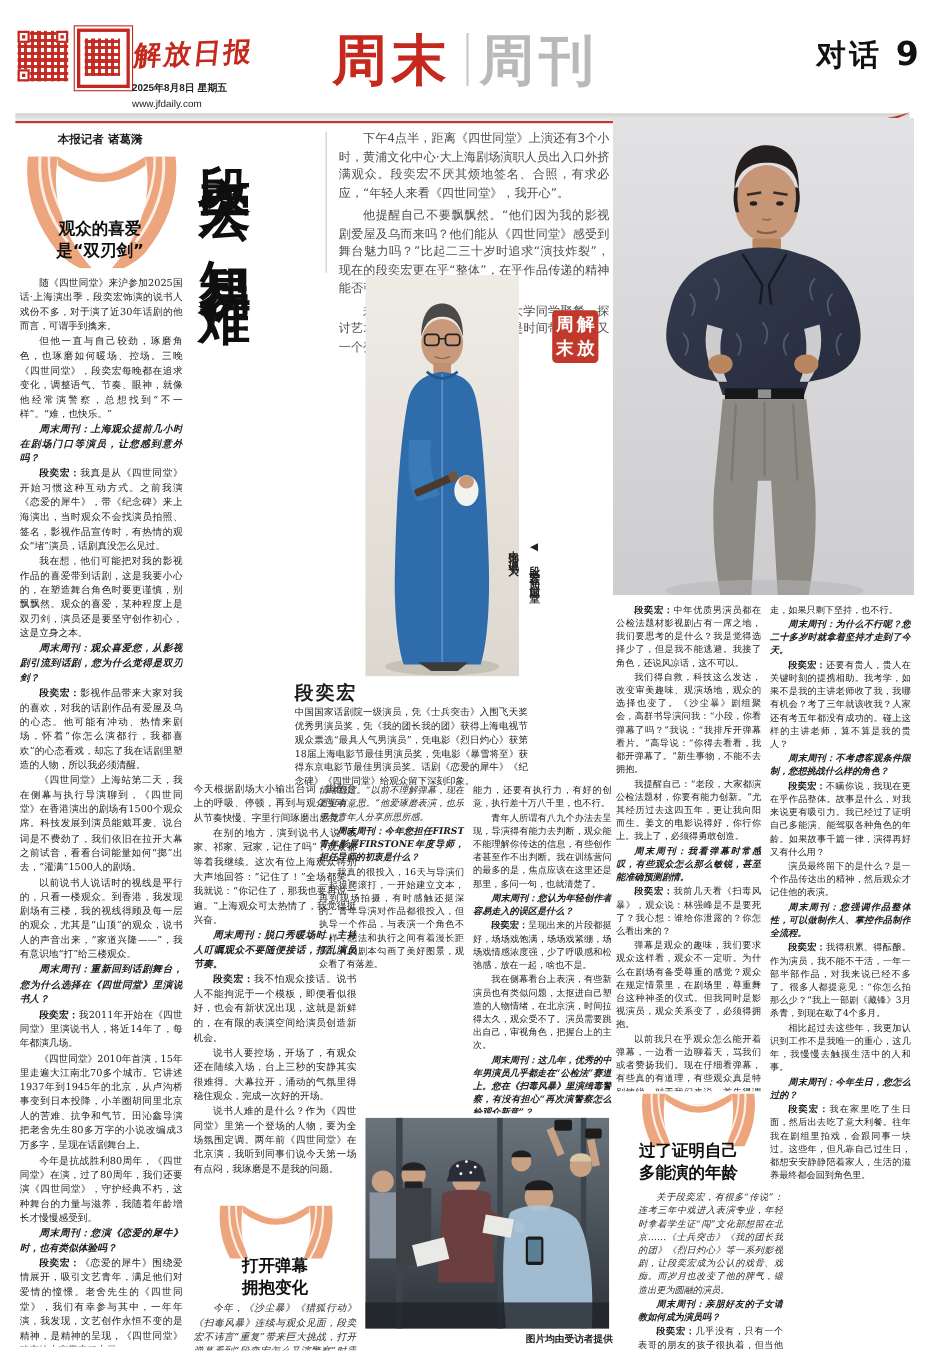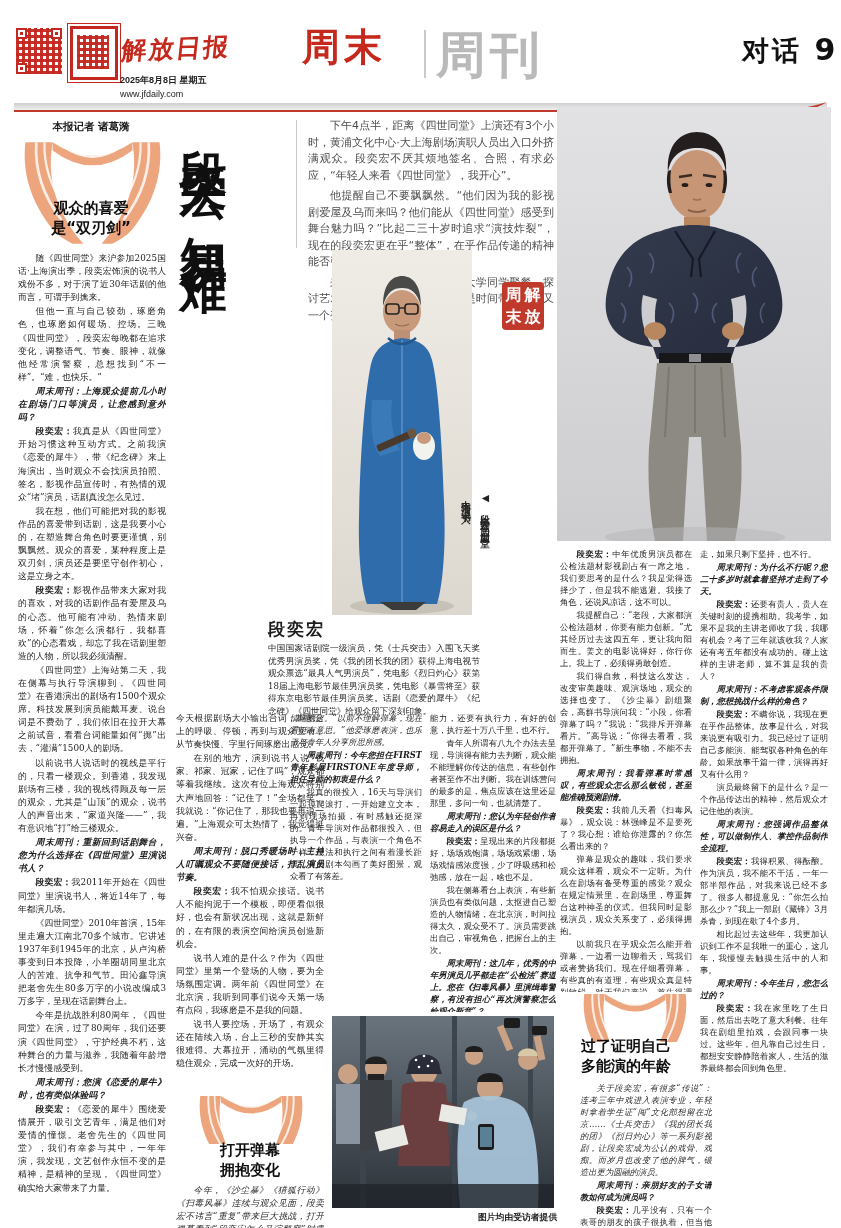--- a/index.html
+++ b/index.html
@@ -8,21 +8,21 @@
   
   .qr{position:absolute;background:
       repeating-linear-gradient(0deg,rgba(196,39,31,.95) 0 3px,transparent 3px 6px),
       repeating-linear-gradient(90deg,rgba(196,39,31,.95) 0 3px,#fff 3px 6px);}
   .qr .finder{position:absolute;width:11px;height:11px;border:2.5px solid #c4271f;background:#fff;box-sizing:border-box;}
   .qr .finder::after{content:"";position:absolute;left:1.5px;top:1.5px;width:3px;height:3px;background:#c4271f;}
   .qr2frame{position:absolute;border:3px solid #c4271f;outline:1px solid #c4271f;outline-offset:2px;background:#fff;}
   .logo-jfrb{position:absolute;color:#c5281c;font-weight:bold;font-size:25px;letter-spacing:2px;
              transform:skewX(-8deg) rotate(-2deg);font-family:"DejaVu Serif",serif;}
   .mast-small{position:absolute;font-size:9px;color:#222;font-family:"Liberation Sans",sans-serif;}
-  .zhoumo{position:absolute;font-size:38px;font-weight:bold;color:#c5281c;font-family:"DejaVu Serif",serif;letter-spacing:4px;}
+  .zhoumo{position:absolute;font-size:50px;font-weight:bold;color:#c5281c;font-family:"DejaVu Serif",serif;letter-spacing:4px;}
   .zhoukan{position:absolute;font-size:50px;font-weight:bold;color:#b9b9b9;font-family:"DejaVu Sans","Liberation Sans",sans-serif;letter-spacing:4px;}
   .mast-div{position:absolute;width:2px;background:#c9c9c9;}
   .duihua{position:absolute;font-size:27px;font-weight:bold;color:#111;font-family:"DejaVu Sans",sans-serif;letter-spacing:3px;}
   .editors{position:absolute;font-size:8.5px;color:#333;font-family:"Liberation Sans",sans-serif;margin-top:28px;}
   .rule{position:absolute;left:14px;width:813px;height:7px;background:linear-gradient(#cfcfcf,#efefef);border-bottom:2px solid #c0392b;}
   .rule .swoosh{position:absolute;right:-2px;top:-3px;}
   
   .v-headline{position:absolute;writing-mode:vertical-rl;text-orientation:upright;
       font-size:47px;font-weight:900;color:#0f0f0f;letter-spacing:10px;font-family:"DejaVu Serif",serif;line-height:1.1;}
   .v-rule{position:absolute;width:1px;background:#c8c8c8;}
@@ -114,41 +114,42 @@
     <div>观众的喜爱</div>
     <div>是“双刃剑”</div>
   </div>
 
   <div class="col" style="left:18px;top:252px;width:148px;height:972px;font-size:8.8px;line-height:13.1px;">
       <p class="pt-p">随《四世同堂》来沪参加2025国话·上海演出季，段奕宏饰演的说书人戏份不多，对于演了近30年话剧的他而言，可谓手到擒来。</p>
       <p class="pt-p">但他一直与自己较劲，琢磨角色，也琢磨如何暖场、控场。三晚《四世同堂》，段奕宏每晚都在追求变化，调整语气、节奏、眼神，就像他经常演警察，总想找到“不一样”。“难，也快乐。”</p>
       <p class="pt-q"><b>周末周刊：</b>上海观众提前几小时在剧场门口等演员，让您感到意外吗？</p>
       <p class="pt-a"><b>段奕宏：</b>我真是从《四世同堂》开始习惯这种互动方式。之前我演《恋爱的犀牛》，带《纪念碑》来上海演出，当时观众不会找演员拍照、签名，影视作品宣传时，有热情的观众“堵”演员，话剧真没怎么见过。</p>
       <p class="pt-p">我在想，他们可能把对我的影视作品的喜爱带到话剧，这是我要小心的，在塑造舞台角色时要更谨慎，别飘飘然。观众的喜爱，某种程度上是双刃剑，演员还是要坚守创作初心，这是立身之本。</p>
+      <p class="pt-q"><b>周末周刊：</b>观众喜爱您，从影视剧引流到话剧，您为什么觉得是双刃剑？</p>
       <p class="pt-a"><b>段奕宏：</b>影视作品带来大家对我的喜欢，对我的话剧作品有爱屋及乌的心态。他可能有冲动、热情来剧场，怀着“你怎么演都行，我都喜欢”的心态看戏，却忘了我在话剧里塑造的人物，所以我必须清醒。</p>
       <p class="pt-p">《四世同堂》上海站第二天，我在侧幕与执行导演聊到，《四世同堂》在香港演出的剧场有1500个观众席。科技发展到演员能戴耳麦、说台词是不费劲了，我们依旧在拉开大幕之前试音，看看台词能量如何“掷”出去，“灌满”1500人的剧场。</p>
       <p class="pt-p">以前说书人说话时的视线是平行的，只看一楼观众。到香港，我发现剧场有三楼，我的视线得顾及每一层的观众，尤其是“山顶”的观众，说书人的声音出来，“家道兴隆——”，我有意识地“打”给三楼观众。</p>
       <p class="pt-q"><b>周末周刊：</b>重新回到话剧舞台，您为什么选择在《四世同堂》里演说书人？</p>
       <p class="pt-a"><b>段奕宏：</b>我2011年开始在《四世同堂》里演说书人，将近14年了，每年都演几场。</p>
       <p class="pt-p">《四世同堂》2010年首演，15年里走遍大江南北70多个城市。它讲述1937年到1945年的北京，从卢沟桥事变到日本投降，小羊圈胡同里北京人的苦难、抗争和气节。田沁鑫导演把老舍先生80多万字的小说改编成3万多字，呈现在话剧舞台上。</p>
       <p class="pt-p">今年是抗战胜利80周年，《四世同堂》在演，过了80周年，我们还要演《四世同堂》，守护经典不朽，这种舞台的力量与滋养，我随着年龄增长才慢慢感受到。</p>
       <p class="pt-q"><b>周末周刊：</b>您演《恋爱的犀牛》时，也有类似体验吗？</p>
       <p class="pt-a"><b>段奕宏：</b>《恋爱的犀牛》围绕爱情展开，吸引文艺青年，满足他们对爱情的憧憬。老舍先生的《四世同堂》，我们有幸参与其中，一年年演，我发现，文艺创作永恒不变的是精神，是精神的呈现，《四世同堂》确实给大家带来了力量。</p>
     </div>
 
   <div class="v-headline" style="left:178px;top:112px;height:395px;">段奕宏：知易行难</div>
   <div class="v-rule" style="left:296px;top:120px;height:128px;"></div>
 
   <div class="col" style="left:176px;top:712px;width:148px;height:380px;font-size:8.8px;line-height:13.1px;">
       <p class="pt-r">今天根据剧场大小输出台词，斟酌台上的呼吸、停顿，再到与观众互动，从节奏快慢、字里行间琢磨出感觉。</p>
       <p class="pt-p">在别的地方，演到说书人说“钱家、祁家、冠家，记住了吗”，观众都等着我继续。这次有位上海观众特别大声地回答：“记住了！”全场都笑。我就说：“你记住了，那我也要再说一遍。”上海观众可太热情了，我觉得挺兴奋。</p>
       <p class="pt-q"><b>周末周刊：</b>脱口秀暖场时，主持人叮嘱观众不要随便接话，打乱演员节奏。</p>
       <p class="pt-a"><b>段奕宏：</b>我不怕观众接话。说书人不能拘泥于一个模板，即便看似很好，也会有新状况出现，这就是新鲜的，在有限的表演空间给演员创造新机会。</p>
+      <p class="pt-p">说书人要控场，开场了，有观众还在陆续入场，台上三秒的安静其实很难得。大幕拉开，涌动的气氛里得稳住观众，完成一次好的开场。</p>
       <p class="pt-p">说书人难的是什么？作为《四世同堂》里第一个登场的人物，要为全场氛围定调。两年前《四世同堂》在北京演，我听到同事们说今天第一场有点闷，我琢磨是不是我的问题。</p>
-      <p class="pt-p">说书人要控场，开场了，有观众还在陆续入场，台上三秒的安静其实很难得。大幕拉开，涌动的气氛里得稳住观众，完成一次好的开场。</p>
     </div>
 
   <div class="curtain" style="left:196px;top:1096px;">
     <svg width="110" height="48" viewBox="0 0 160 70">
         <use href="#curtain-sym"></use>
       </svg>
   </div>
   <div class="sec-title" style="left:176px;top:1140px;width:148px;">
     <div>打开弹幕</div>
     <div>拥抱变化</div>
@@ -319,22 +320,22 @@
       <rect x="102" y="246" width="72" height="10" fill="#17171a"></rect>
         <rect x="132" y="247" width="12" height="8" fill="#8f8f94"></rect>
       <path d="M100,256 L176,256 L184,340 C186,380 182,414 178,434 L150,434 L144,330 L132,330 L126,434 L98,434 C94,414 90,380 92,340 Z" fill="#8d8a84"></path>
       <path d="M112,260 L108,330 M164,260 L168,330 M138,258 L138,326" stroke="#7b786f" stroke-width="2"></path>
       <ellipse cx="138" cy="430" rx="90" ry="10" fill="#b5b5b7" opacity="0.5"></ellipse>
     </svg>
   </div>
 
   <div class="col" style="left:560px;top:548px;width:132px;height:444px;">
       <p class="pt-a"><b>段奕宏：</b>中年优质男演员都在公检法题材影视剧占有一席之地，我们要思考的是什么？我是觉得选择少了，但是我不能逃避。我接了角色，还说风凉话，这不可以。</p>
+      <p class="pt-p">我们得自救，科技这么发达，改变审美趣味、观演场地，观众的选择也变了。《沙尘暴》剧组聚会，高群书导演问我：“小段，你看弹幕了吗？”我说：“我排斥开弹幕看片。”高导说：“你得去看看，我都开弹幕了。”新生事物，不能不去拥抱。</p>
       <p class="pt-p">我提醒自己：“老段，大家都演公检法题材，你要有能力创新。”尤其经历过去这四五年，更让我向阳而生。姜文的电影说得好，你行你上。我上了，必须得勇敢创造。</p>
-      <p class="pt-p">我们得自救，科技这么发达，改变审美趣味、观演场地，观众的选择也变了。《沙尘暴》剧组聚会，高群书导演问我：“小段，你看弹幕了吗？”我说：“我排斥开弹幕看片。”高导说：“你得去看看，我都开弹幕了。”新生事物，不能不去拥抱。</p>
       <p class="pt-q"><b>周末周刊：</b>我看弹幕时常感叹，有些观众怎么那么敏锐，甚至能准确预测剧情。</p>
       <p class="pt-a"><b>段奕宏：</b>我前几天看《扫毒风暴》，观众说：林强峰是不是要死了？我心想：谁给你泄露的？你怎么看出来的？</p>
       <p class="pt-p">弹幕是观众的趣味，我们要求观众这样看，观众不一定听。为什么在剧场有备受尊重的感觉？观众在规定情景里，在剧场里，尊重舞台这种神圣的仪式。但我同时是影视演员，观众关系变了，必须得拥抱。</p>
       <p class="pt-p">以前我只在乎观众怎么能开着弹幕，一边看一边聊着天，骂我们或者赞扬我们。现在仔细看弹幕，有些真的有道理，有些观众真是特别敏锐。对于我们来说，首先得调整心态，其次还是讲故事不能老套，表演不能老套。</p>
     </div>
 
   <div class="curtain" style="left:580px;top:994px;">
     <svg width="110" height="48" viewBox="0 0 160 70">
         <use href="#curtain-sym"></use>
       </svg>

